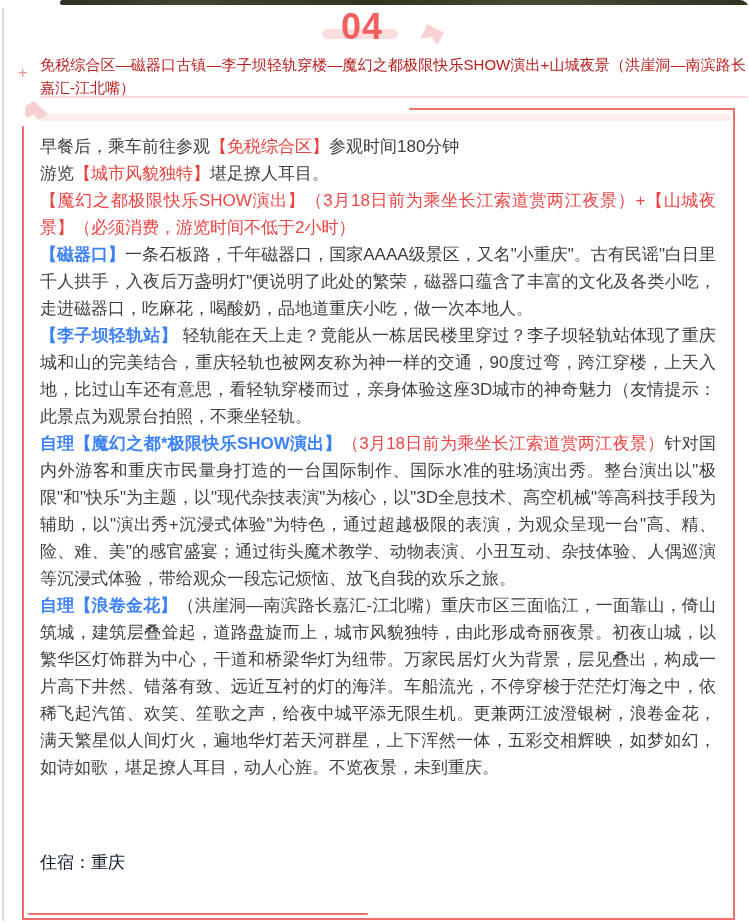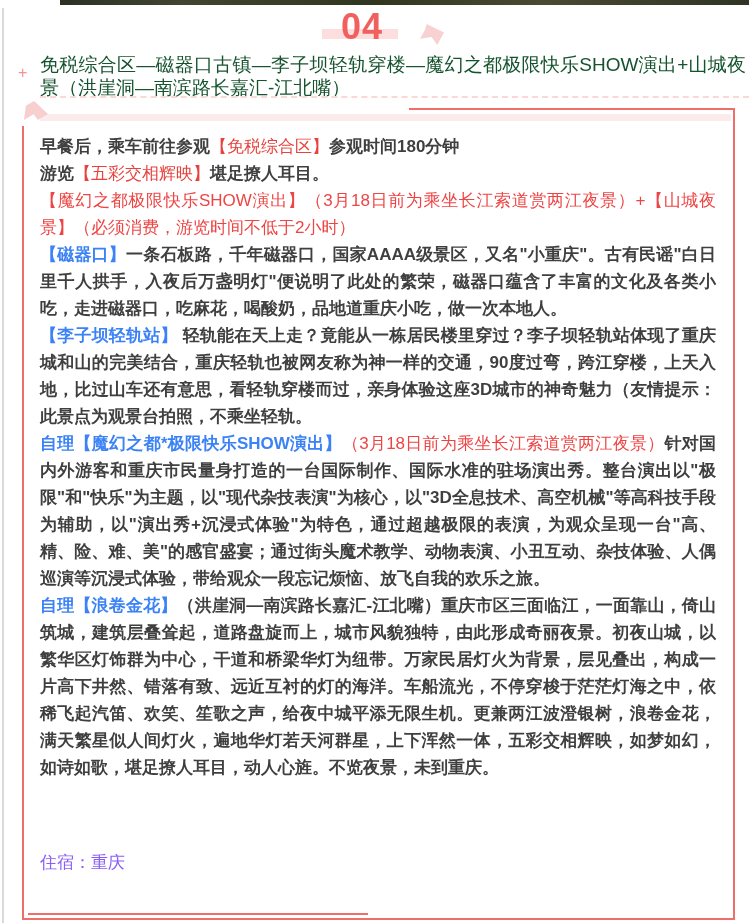--- a/index.html
+++ b/index.html
@@ -1,15 +1,15 @@
 <!DOCTYPE html>
 <html><head>
 <meta charset="utf-8">
 <style>
-  * { margin:0; padding:0; box-sizing:border-box; }
+  * { margin:0; padding:0; box-sizing:border-box;border-radius:9px; }
   html,body { width:749px; height:923px; background:#ffffff; overflow:hidden; }
   body { font-family:"Liberation Sans","DejaVu Sans",sans-serif; position:relative; }
 
   .page { position:absolute; inset:0; background:#fff; }
 
   
   .left-edge { position:absolute; left:2px; top:8px; width:2px; height:915px; background:#dadada; }
 
   
   .photo-sliver { position:absolute; left:60px; right:0; top:0; height:5px;
@@ -21,47 +21,47 @@
   .day-underlay { position:absolute; left:322px; top:29px; width:76px; height:10px;
     background:#fcdede; z-index:1; }
 
   
   .ribbon-decor { position:absolute; left:420px; top:24px; width:24px; height:21px;
     background:#f8d2d2; clip-path:polygon(28% 0, 100% 40%, 72% 100%, 48% 62%, 0 70%, 20% 30%); }
 
   
   .plus-marker { position:absolute; left:18px; top:64px; font-size:16px; color:#f79090; }
   .day-title { position:absolute; left:40px; top:53px; width:706px;
-    font-size:19px; line-height:23px; color:#14532d; text-align:justify; }
+    font-size:15px; line-height:23px; color:#b91c1c; text-align:justify; }
 
   
   .dashed-divider { position:absolute; left:40px; top:96px; right:0; height:0;
     border-top:2px dashed #fbd7d7; }
 
   
   .frame-top { position:absolute; left:409px; top:108px; width:326px; height:2px; background:#ee6f6a; }
   .frame-right { position:absolute; left:733px; top:108px; width:2px; height:812px; background:#ee6f6a; }
   .frame-left { position:absolute; left:22px; top:126px; width:2px; height:794px; background:#ee6f6a; }
   .frame-bottom { position:absolute; left:22px; top:918px; width:713px; height:2px; background:#ee6f6a; }
   .pink-strip { position:absolute; left:40px; top:114px; width:691px; height:7px; background:#fdeaea; }
   .corner-flag { position:absolute; left:24px; top:101px; width:24px; height:19px;
     background:#f8cfcf; clip-path:polygon(0 100%, 8% 25%, 42% 0, 100% 68%, 58% 100%, 40% 70%); }
 
   
   .content { position:absolute; left:40px; top:133px; width:676px;
     font-size:17px; line-height:27px; color:#3f3f3f; text-align:justify; }
   .content p { margin:0; }
-  .run-normal  { color:#3f3f3f;font-weight:bold; }
+  .run-normal  { color:#3f3f3f; }
   .run-bold    { color:#3b82f6; font-weight:bold; }
   .run-red     { color:#ef4444; }
   .run-red-bold{ color:#e8423c; font-weight:normal; }
 
   
   .footer-row { position:absolute; left:40px; top:851px; display:flex; gap:74px;
-    font-size:17px; color:#8b5cf6; }
+    font-size:17px; color:#0f172a; }
 
   
   .bottom-line { position:absolute; left:28px; top:913px; width:340px; height:2px; background:#ee6f6a; }
 </style>
 </head>
 <body>
 
 <div class="page">
 
   <div class="photo-sliver"></div>
@@ -78,21 +78,21 @@
 
   <div class="frame-top"></div>
   <div class="frame-right"></div>
   <div class="frame-left"></div>
   <div class="frame-bottom"></div>
   <div class="pink-strip"></div>
   <div class="corner-flag"></div>
 
   <div class="content">
       <p><span class="run-normal">早餐后，乘车前往参观</span><span class="run-red-bold">【免税综合区】</span><span class="run-normal">参观时间180分钟</span></p>
-      <p><span class="run-normal">游览</span><span class="run-red-bold">【五彩交相辉映】</span><span class="run-normal">堪足撩人耳目。</span></p>
+      <p><span class="run-normal">游览</span><span class="run-red-bold">【城市风貌独特】</span><span class="run-normal">堪足撩人耳目。</span></p>
       <p><span class="run-red">【魔幻之都极限快乐SHOW演出】（3月18日前为乘坐长江索道赏两江夜景）+【山城夜景】（必须消费，游览时间不低于2小时）</span></p>
       <p><span class="run-bold">【磁器口】</span><span class="run-normal">一条石板路，千年磁器口，国家AAAA级景区，又名"小重庆"。古有民谣"白日里千人拱手，入夜后万盏明灯"便说明了此处的繁荣，磁器口蕴含了丰富的文化及各类小吃，走进磁器口，吃麻花，喝酸奶，品地道重庆小吃，做一次本地人。</span></p>
       <p><span class="run-bold">【李子坝轻轨站】</span><span class="run-normal"> 轻轨能在天上走？竟能从一栋居民楼里穿过？李子坝轻轨站体现了重庆城和山的完美结合，重庆轻轨也被网友称为神一样的交通，90度过弯，跨江穿楼，上天入地，比过山车还有意思，看轻轨穿楼而过，亲身体验这座3D城市的神奇魅力（友情提示：此景点为观景台拍照，不乘坐轻轨。</span></p>
       <p><span class="run-bold">自理【魔幻之都*极限快乐SHOW演出】</span><span class="run-red">（3月18日前为乘坐长江索道赏两江夜景）</span><span class="run-normal">针对国内外游客和重庆市民量身打造的一台国际制作、国际水准的驻场演出秀。整台演出以"极限"和"快乐"为主题，以"现代杂技表演"为核心，以"3D全息技术、高空机械"等高科技手段为辅助，以"演出秀+沉浸式体验"为特色，通过超越极限的表演，为观众呈现一台"高、精、险、难、美"的感官盛宴；通过街头魔术教学、动物表演、小丑互动、杂技体验、人偶巡演等沉浸式体验，带给观众一段忘记烦恼、放飞自我的欢乐之旅。</span></p>
       <p><span class="run-bold">自理【浪卷金花】</span><span class="run-normal">（洪崖洞—南滨路长嘉汇-江北嘴）重庆市区三面临江，一面靠山，倚山筑城，建筑层叠耸起，道路盘旋而上，城市风貌独特，由此形成奇丽夜景。初夜山城，以繁华区灯饰群为中心，干道和桥梁华灯为纽带。万家民居灯火为背景，层见叠出，构成一片高下井然、错落有致、远近互衬的灯的海洋。车船流光，不停穿梭于茫茫灯海之中，依稀飞起汽笛、欢笑、笙歌之声，给夜中城平添无限生机。更兼两江波澄银树，浪卷金花，满天繁星似人间灯火，遍地华灯若天河群星，上下浑然一体，五彩交相辉映，如梦如幻，如诗如歌，堪足撩人耳目，动人心旌。不览夜景，未到重庆。</span></p>
     </div>
 
   <div class="footer-row">
     <span>住宿：重庆</span>
   </div>

